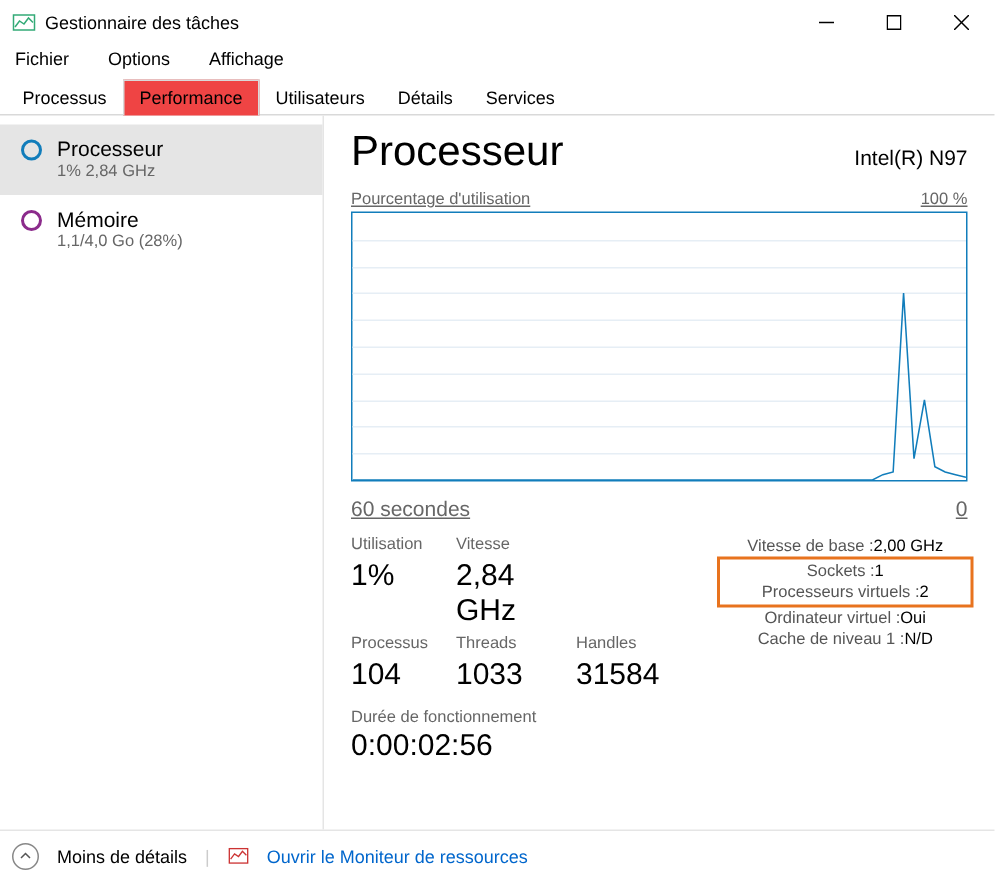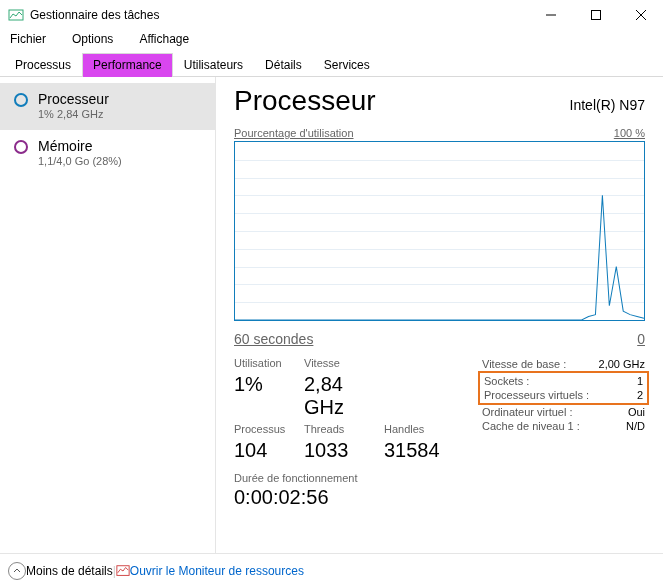--- a/index.html
+++ b/index.html
@@ -22,21 +22,21 @@
     padding-left: 8px;
   }
   .titlebar .app-icon { width: 16px; height: 16px; margin-right: 6px; }
   .titlebar .title { flex: 1; font-size: 12px; }
   .win-controls { display: flex; }
   .win-btn { width: 45px; height: 30px; display: flex; align-items: center; justify-content: center; }
   .menubar { display: flex; gap: 26px; padding: 2px 10px 6px 10px; font-size: 12px; }
   .menubar span { cursor: default; }
   .tabs { display: flex; border-bottom: 1px solid #d9d9d9; padding-left: 4px; }
   .tab { padding: 4px 10px 5px 10px; border: 1px solid transparent; border-bottom: none; position: relative; top: 1px; font-size: 12px; cursor: default; }
-  .tab.active { background: #d946ef; border-color: #d9d9d9; }
+  .tab.active { background: #ef4444; border-color: #d9d9d9; }
   .body { flex: 1; display: flex; min-height: 0; }
   .sidebar { width: 216px; border-right: 1px solid #e5e5e5; padding-top: 6px; }
   .side-item { display: flex; align-items: flex-start; gap: 10px; padding: 8px 10px 10px 14px; cursor: default; }
   .side-item.selected { background: #e5e5e5; }
   .ring { width: 14px; height: 14px; border-radius: 50%; border: 2px solid #117dbb; margin-top: 2px; flex-shrink: 0; }
   .ring.mem { border-color: #8b2b8b; }
   .side-item .name { font-size: 14px; }
   .side-item .sub { font-size: 11px; color: #666; margin-top: 1px; }
   .main { flex: 1; padding: 8px 18px 0 18px; display: flex; flex-direction: column; min-width: 0; }
   .main-head { display: flex; justify-content: space-between; align-items: baseline; }
@@ -45,26 +45,26 @@
   .chart-labels { display: flex; justify-content: space-between; font-size: 11px; color: #666; margin-top: 6px; text-decoration: underline; }
   .chart { position: relative; border: 1px solid #117dbb; height: 180px; margin-top: 2px; }
   .grid-h { position: absolute; left: 0; right: 0; border-top: 1px solid #e6eef5; }
   .chart svg { position: absolute; inset: 0; width: 100%; height: 100%; }
   .xaxis { font-size: 14px; color: #666; margin-top: 4px; }
   .stats { display: flex; margin-top: 10px; gap: 28px; }
   .stats-left { display: grid; grid-template-columns: 70px 80px 70px; row-gap: 4px; }
   .stats-left .lbl { font-size: 11px; color: #666; }
   .stats-left .big { font-size: 20px; }
   .stats-right { flex: 1; font-size: 11px; }
-  .stats-right .row { display: flex; justify-content: space-between; padding: 1px 0; }
+  .stats-right .row { display: flex; justify-content: center; padding: 1px 0; }
   .stats-right .row .k { color: #555; }
   .highlight-box { border: 2px solid #e8731e; padding: 1px 4px; margin: 0 -4px; }
   .uptime-lbl { font-size: 11px; color: #666; margin-top: 10px; }
   .uptime-val { font-size: 20px; margin-top: 2px; }
-  .footer { border-top: 1px solid #e5e5e5; padding: 8px 8px; display: flex; align-items: center; gap: 0; font-size: 12px; }
+  .footer { border-top: 1px solid #e5e5e5; padding: 8px 8px; display: flex; align-items: center; gap: 12px; font-size: 12px; }
   .footer .sep { color: #ccc; }
   .circle-btn { width: 18px; height: 18px; border: 1px solid #888; border-radius: 50%; display: flex; align-items: center; justify-content: center; }
   .link { color: #0066cc; }
   .monitor-icon { width: 14px; height: 14px; }
 </style>
 </head>
 <body>
 
 <div class="titlebar">
   <svg class="app-icon" viewBox="0 0 16 16">

